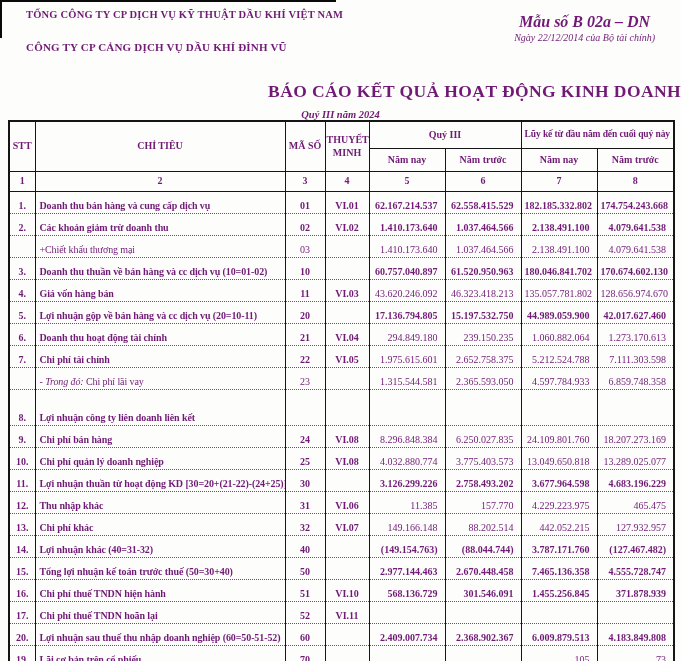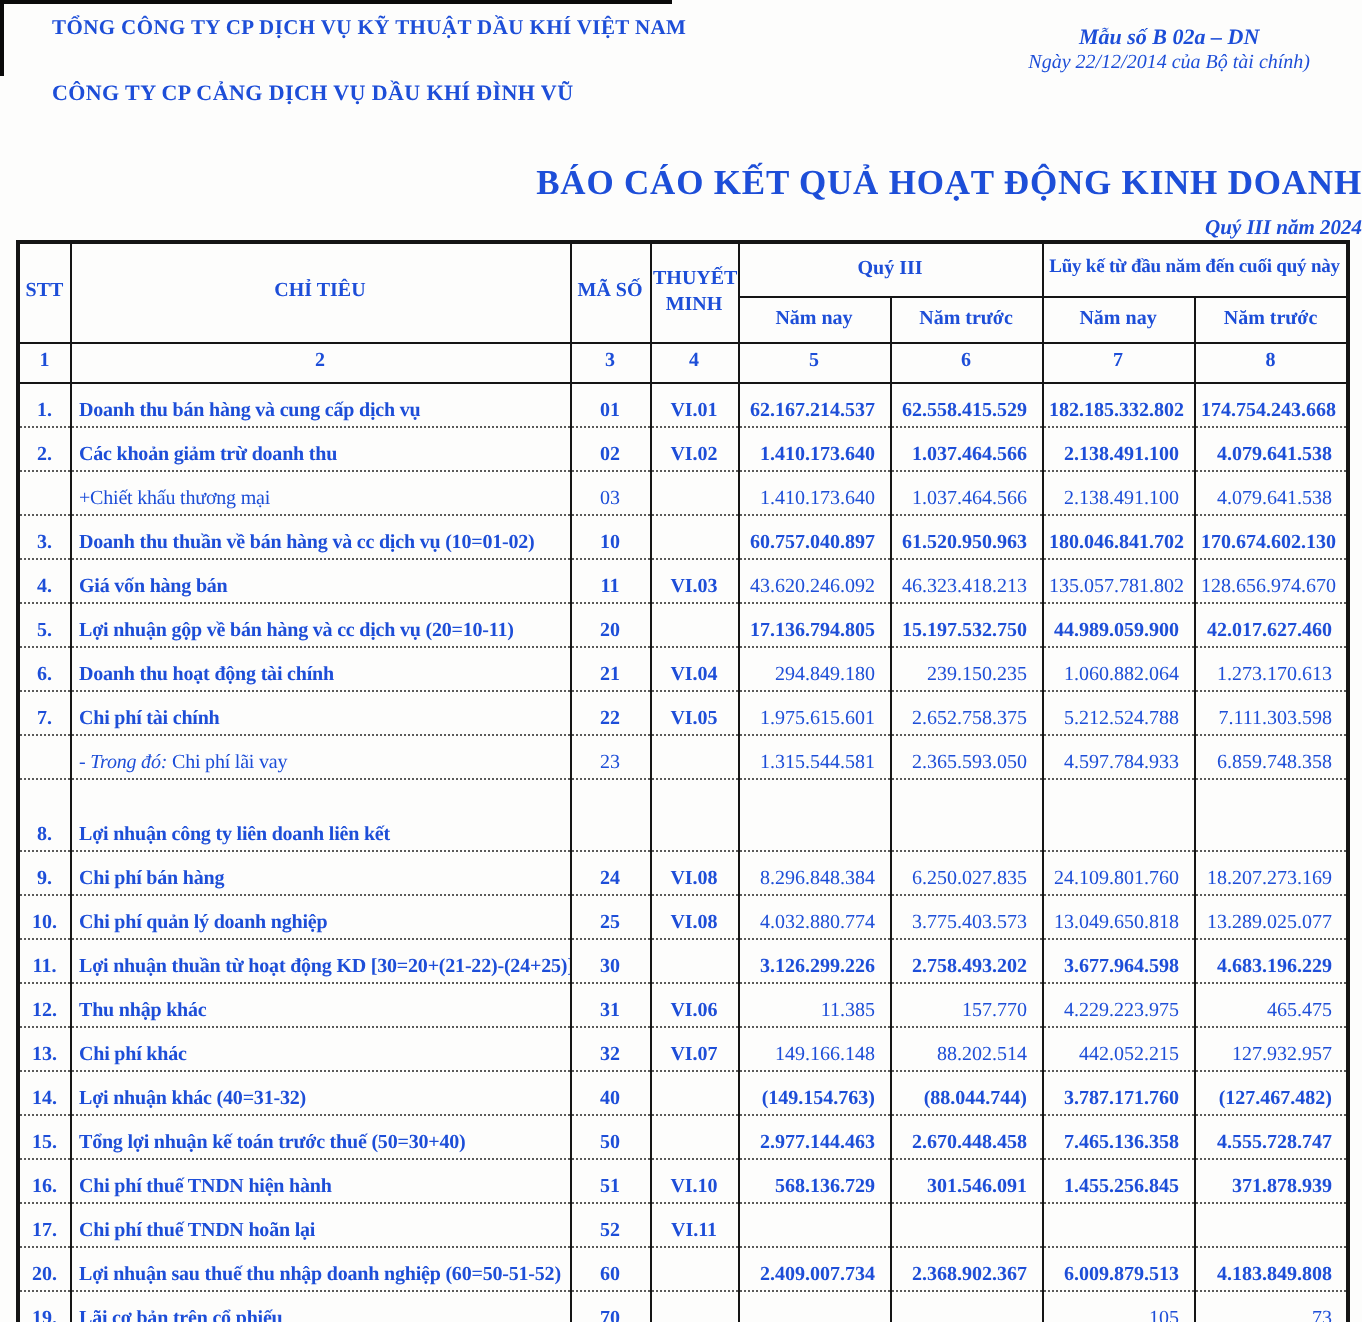--- a/index.html
+++ b/index.html
@@ -1,36 +1,36 @@
 <!DOCTYPE html>
 <html lang="vi"><head>
 <meta charset="utf-8">
 <style>
   html,body { margin:0; padding:0; background:#ffffff; }
   .page {
     position:relative;
     width:681px; height:661px;
     background:#fdfdfc;
     font-family:"Liberation Serif","DejaVu Serif",serif;
-    color:#1d4ed8;
+    color:#701a75;
     overflow:hidden;
   }
   
   .artifact-top  { position:absolute; left:0; top:0; width:336px; height:2px; background:#0a0a0a; }
   .artifact-left { position:absolute; left:0; top:0; width:2px; height:38px; background:#0a0a0a; }
 
   .doc-header { display:flex; justify-content:space-between; padding:9px 10px 0 26px; }
   .company-block .line1 { font-size:10.5px; font-weight:bold; letter-spacing:.2px; }
   .company-block .line2 { font-size:11px;   font-weight:bold; letter-spacing:.2px; margin-top:21px; }
   .form-block { text-align:center; margin-top:4px; padding-right:16px; }
-  .form-block .form-no { font-size:11px; font-weight:bold; font-style:italic; }
+  .form-block .form-no { font-size:16px; font-weight:bold; font-style:italic; }
   .form-block .form-sub { font-size:10px; font-style:italic; margin-top:1px; }
 
   .report-title { text-align:right; font-size:17.5px; font-weight:bold; letter-spacing:.4px; margin-top:28px; }
-  .report-period { text-align:right; font-size:10.5px; font-weight:bold; font-style:italic; margin-top:7px; }
+  .report-period { text-align:center; font-size:10.5px; font-weight:bold; font-style:italic; margin-top:7px; }
   .unit-note { text-align:right; font-style:italic; font-size:9.5px; margin:7px 10px 2px 0; }
 
   table.report {
     margin-left:8px;
     width:665px;
     border-collapse:collapse;
     table-layout:fixed;
     border:2px solid #151515;
   }
   table.report th, table.report td { border-left:1.5px solid #151515; }

